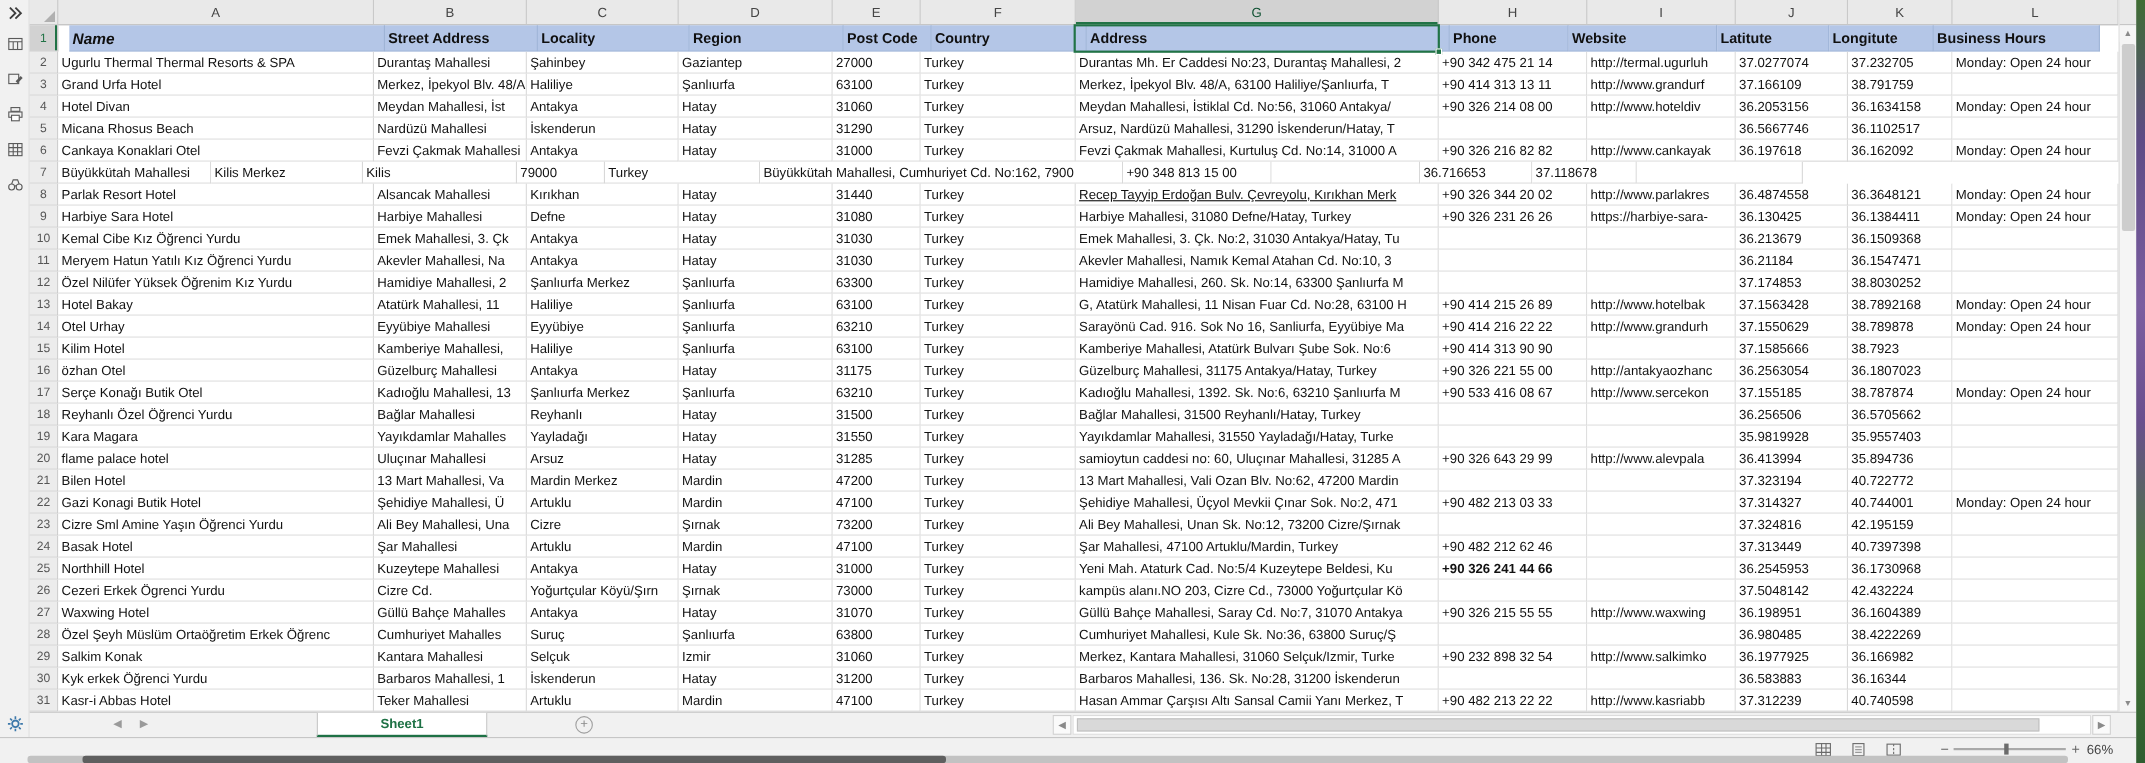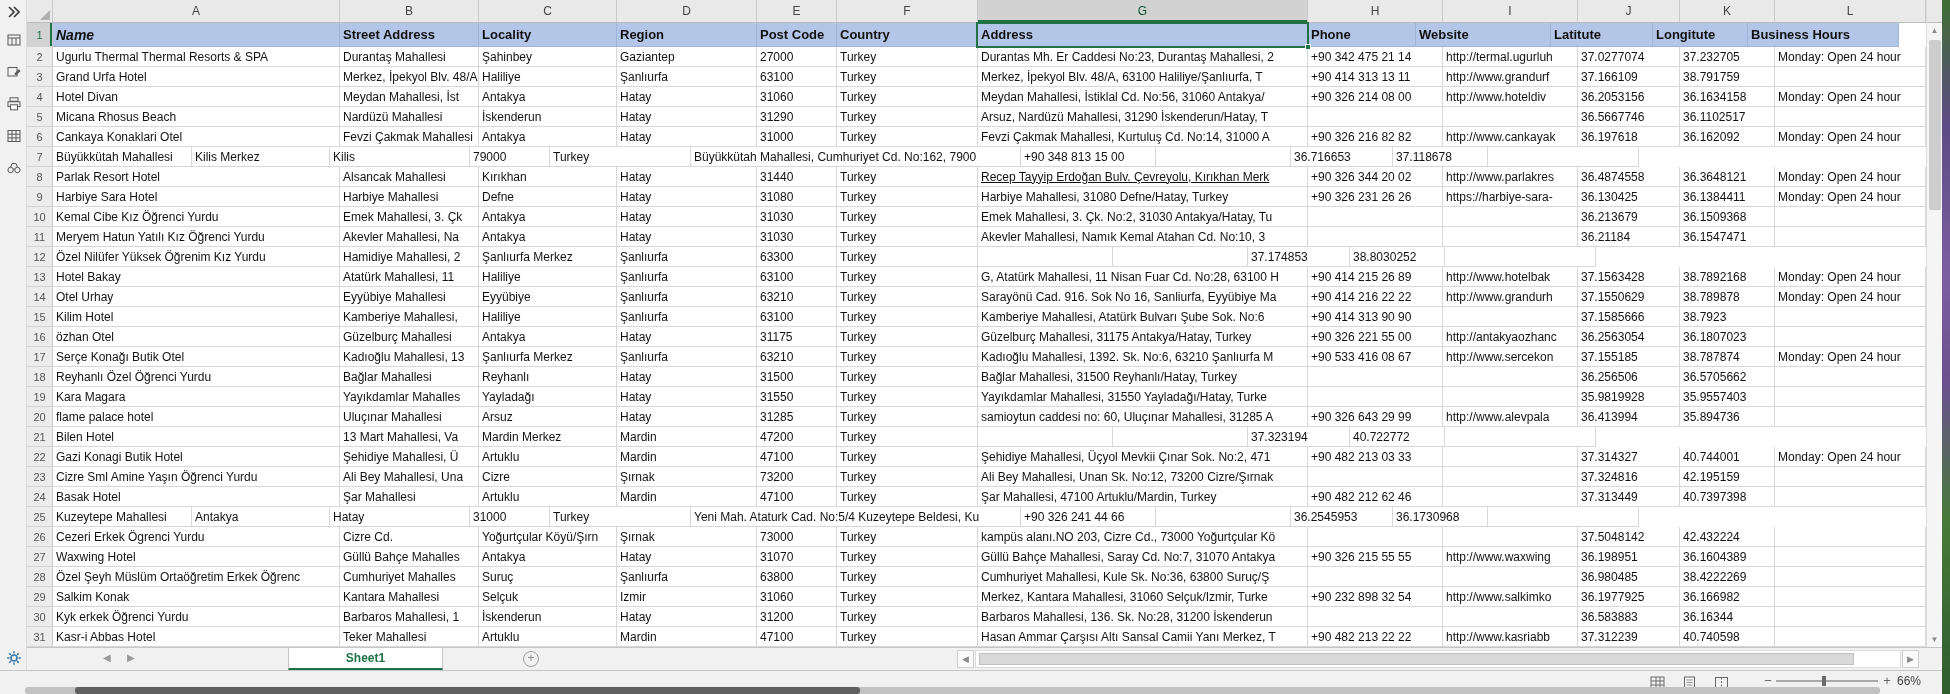--- a/index.html
+++ b/index.html
@@ -132,21 +132,21 @@
         <div class="colletter" style="width: 141px;">F</div>
         <div class="colletter sel" style="width: 330px;">G</div>
         <div class="colletter" style="width: 135px;">H</div>
         <div class="colletter" style="width: 135px;">I</div>
         <div class="colletter" style="width: 102px;">J</div>
         <div class="colletter" style="width: 95px;">K</div>
         <div class="colletter" style="width: 151px;">L</div>
       </div>
     <div class="hdr-row" id="hdr-row">
       <div class="rowno sel">1</div>
-    <div class="hcell italic" style="width: 287px;">Name</div>
+    <div class="hcell italic" style="width: 287px; margin-left: 10px;">Name</div>
         <div class="hcell" style="width: 139px;">Street Address</div>
         <div class="hcell" style="width: 138px;">Locality</div>
         <div class="hcell" style="width: 140px;">Region</div>
         <div class="hcell" style="width: 80px;">Post Code</div>
         <div class="hcell" style="width: 141px;">Country</div>
         <div class="hcell" style="width: 330px;">Address</div>
         <div class="hcell" style="width: 108px;">Phone</div>
         <div class="hcell" style="width: 135px;">Website</div>
         <div class="hcell" style="width: 102px;">Latitute</div>
         <div class="hcell" style="width: 95px;">Longitute</div>
@@ -303,20 +303,21 @@
           <div class="cell" style="width: 151px;"></div>
         </div>
         <div class="data-row">
           <div class="rowno">12</div>
           <div class="cell" style="width: 287px;">Özel Nilüfer Yüksek Öğrenim Kız Yurdu</div>
           <div class="cell" style="width: 139px;">Hamidiye Mahallesi, 2</div>
           <div class="cell" style="width: 138px;">Şanlıurfa Merkez</div>
           <div class="cell" style="width: 140px;">Şanlıurfa</div>
           <div class="cell" style="width: 80px;">63300</div>
           <div class="cell" style="width: 141px;">Turkey</div>
+          <div class="cell" style="width: 330px;">Hamidiye Mahallesi, 260. Sk. No:14, 63300 Şanlıurfa M</div>
           <div class="cell" style="width: 135px;"></div>
           <div class="cell" style="width: 135px;"></div>
           <div class="cell" style="width: 102px;">37.174853</div>
           <div class="cell" style="width: 95px;">38.8030252</div>
           <div class="cell" style="width: 151px;"></div>
         </div>
         <div class="data-row">
           <div class="rowno">13</div>
           <div class="cell" style="width: 287px;">Hotel Bakay</div>
           <div class="cell" style="width: 139px;">Atatürk Mahallesi, 11</div>
@@ -437,20 +438,21 @@
           <div class="cell" style="width: 151px;"></div>
         </div>
         <div class="data-row">
           <div class="rowno">21</div>
           <div class="cell" style="width: 287px;">Bilen Hotel</div>
           <div class="cell" style="width: 139px;">13 Mart Mahallesi, Va</div>
           <div class="cell" style="width: 138px;">Mardin Merkez</div>
           <div class="cell" style="width: 140px;">Mardin</div>
           <div class="cell" style="width: 80px;">47200</div>
           <div class="cell" style="width: 141px;">Turkey</div>
+          <div class="cell" style="width: 330px;">13 Mart Mahallesi, Vali Ozan Blv. No:62, 47200 Mardin</div>
           <div class="cell" style="width: 135px;"></div>
           <div class="cell" style="width: 135px;"></div>
           <div class="cell" style="width: 102px;">37.323194</div>
           <div class="cell" style="width: 95px;">40.722772</div>
           <div class="cell" style="width: 151px;"></div>
         </div>
         <div class="data-row">
           <div class="rowno">22</div>
           <div class="cell" style="width: 287px;">Gazi Konagi Butik Hotel</div>
           <div class="cell" style="width: 139px;">Şehidiye Mahallesi, Ü</div>
@@ -490,27 +492,28 @@
           <div class="cell" style="width: 141px;">Turkey</div>
           <div class="cell" style="width: 330px;">Şar Mahallesi, 47100 Artuklu/Mardin, Turkey</div>
           <div class="cell" style="width: 135px;">+90 482 212 62 46</div>
           <div class="cell" style="width: 135px;"></div>
           <div class="cell" style="width: 102px;">37.313449</div>
           <div class="cell" style="width: 95px;">40.7397398</div>
           <div class="cell" style="width: 151px;"></div>
         </div>
         <div class="data-row">
           <div class="rowno">25</div>
+          <div class="cell" style="width: 287px;">Northhill Hotel</div>
           <div class="cell" style="width: 139px;">Kuzeytepe Mahallesi</div>
           <div class="cell" style="width: 138px;">Antakya</div>
           <div class="cell" style="width: 140px;">Hatay</div>
           <div class="cell" style="width: 80px;">31000</div>
           <div class="cell" style="width: 141px;">Turkey</div>
           <div class="cell" style="width: 330px;">Yeni Mah. Ataturk Cad. No:5/4 Kuzeytepe Beldesi, Ku</div>
-          <div class="cell" style="width: 135px;">+90 326 241 44 66</div>
+          <div class="cell" style="width: 135px; font-weight: bold;">+90 326 241 44 66</div>
           <div class="cell" style="width: 135px;"></div>
           <div class="cell" style="width: 102px;">36.2545953</div>
           <div class="cell" style="width: 95px;">36.1730968</div>
           <div class="cell" style="width: 151px;"></div>
         </div>
         <div class="data-row">
           <div class="rowno">26</div>
           <div class="cell" style="width: 287px;">Cezeri Erkek Ögrenci Yurdu</div>
           <div class="cell" style="width: 139px;">Cizre Cd.</div>
           <div class="cell" style="width: 138px;">Yoğurtçular Köyü/Şırn</div>

